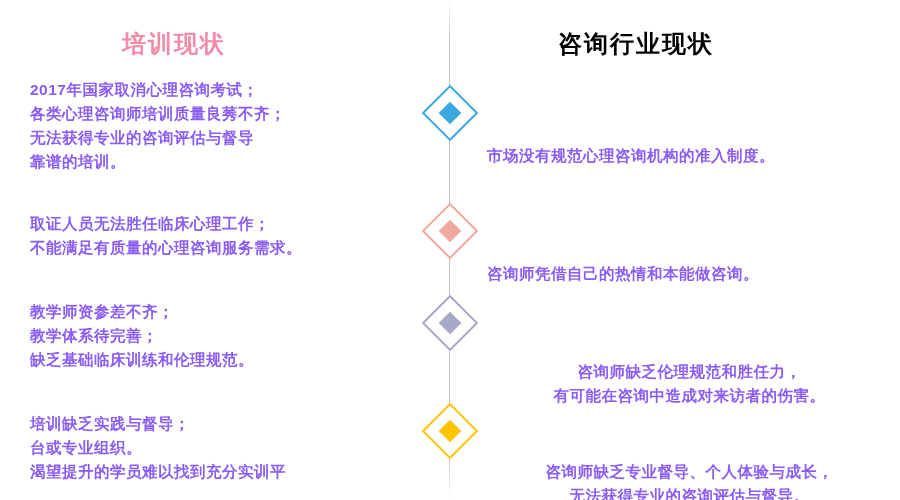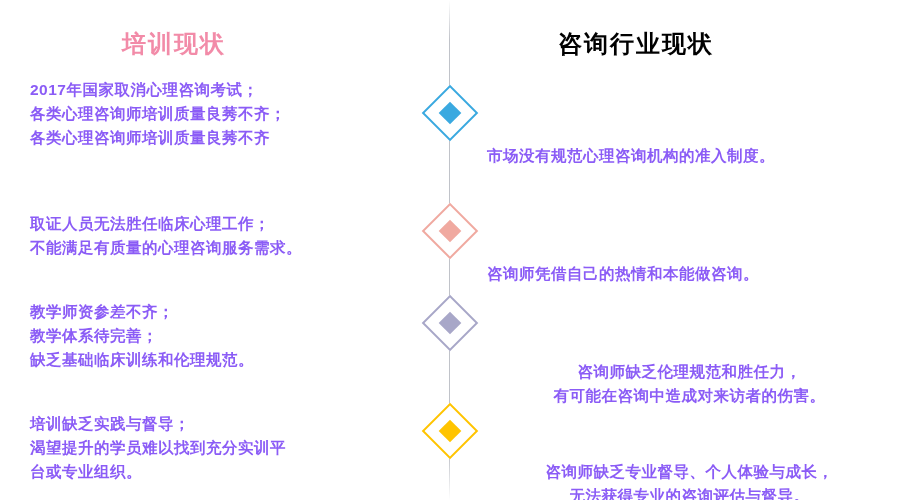--- a/index.html
+++ b/index.html
@@ -112,38 +112,39 @@
 <div class="board">
 
   <div class="divider"></div>
 
   <div class="title title-left" style="color: rgb(242, 139, 168);">培训现状</div>
   <div class="title title-right" style="color: #000000;">咨询行业现状</div>
 
   <div class="row-left r0">
     <div>2017年国家取消心理咨询考试；</div>
     <div>各类心理咨询师培训质量良莠不齐；</div>
-    <div>各类心理咨询师培训质量良莠不齐</div>
+    <div>无法获得专业的咨询评估与督导</div>
+    <div>靠谱的培训。</div>
   </div>
 
   <div class="row-left r1">
     <div>取证人员无法胜任临床心理工作；</div>
     <div>不能满足有质量的心理咨询服务需求。</div>
   </div>
 
   <div class="row-left r2">
     <div>教学师资参差不齐；</div>
     <div>教学体系待完善；</div>
     <div>缺乏基础临床训练和伦理规范。</div>
   </div>
 
   <div class="row-left r3">
     <div>培训缺乏实践与督导；</div>
+    <div>台或专业组织。</div>
     <div>渴望提升的学员难以找到充分实训平</div>
-    <div>台或专业组织。</div>
   </div>
 
   <div class="row-right rr0">
     <div>市场没有规范心理咨询机构的准入制度。</div>
   </div>
 
   <div class="row-right rr1">
     <div>咨询师凭借自己的热情和本能做咨询。</div>
   </div>
 

